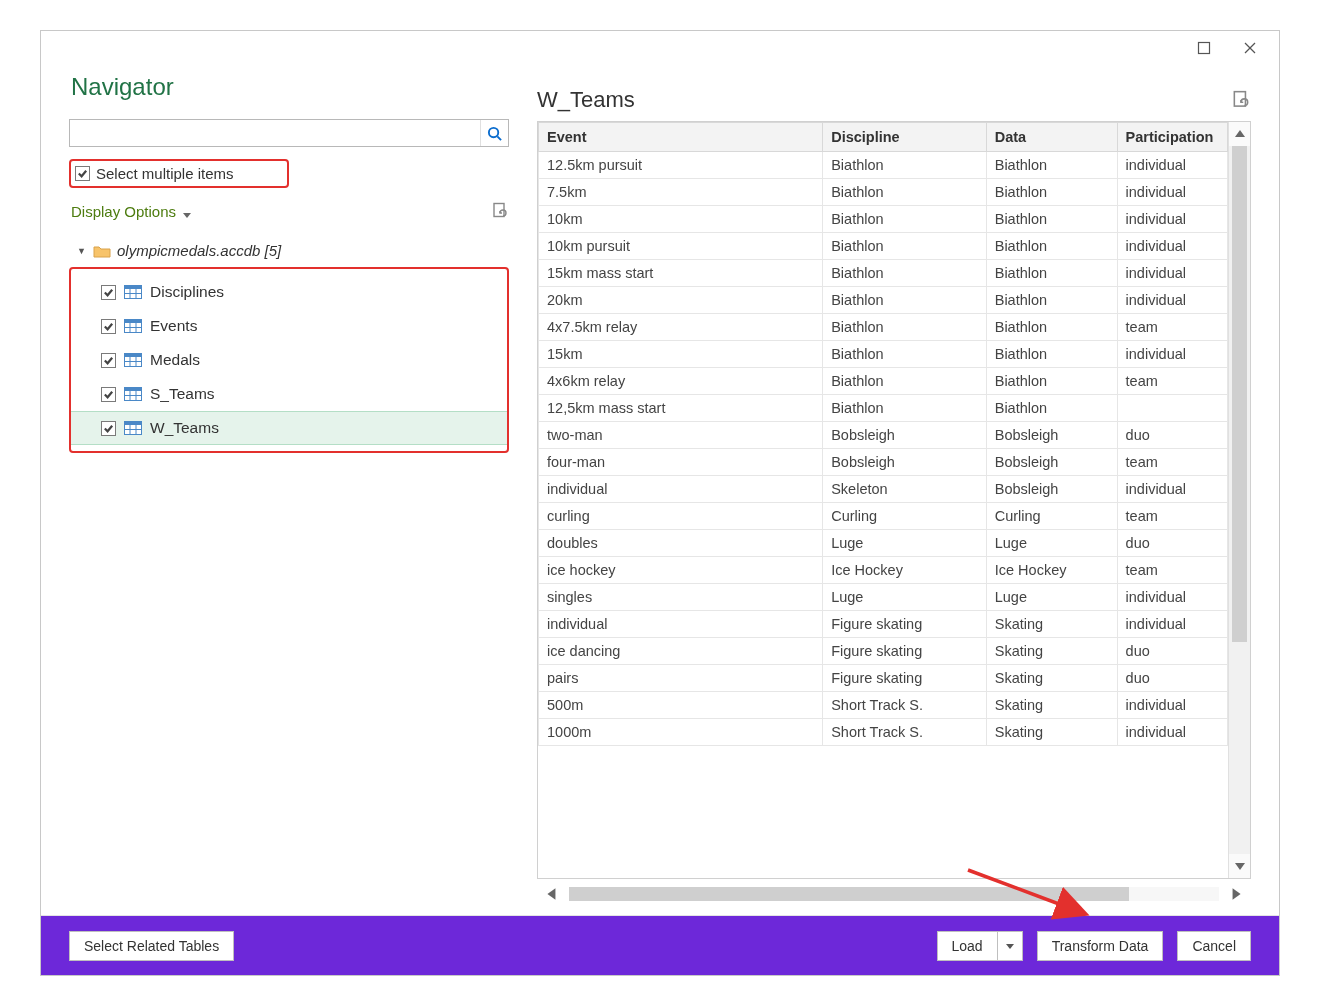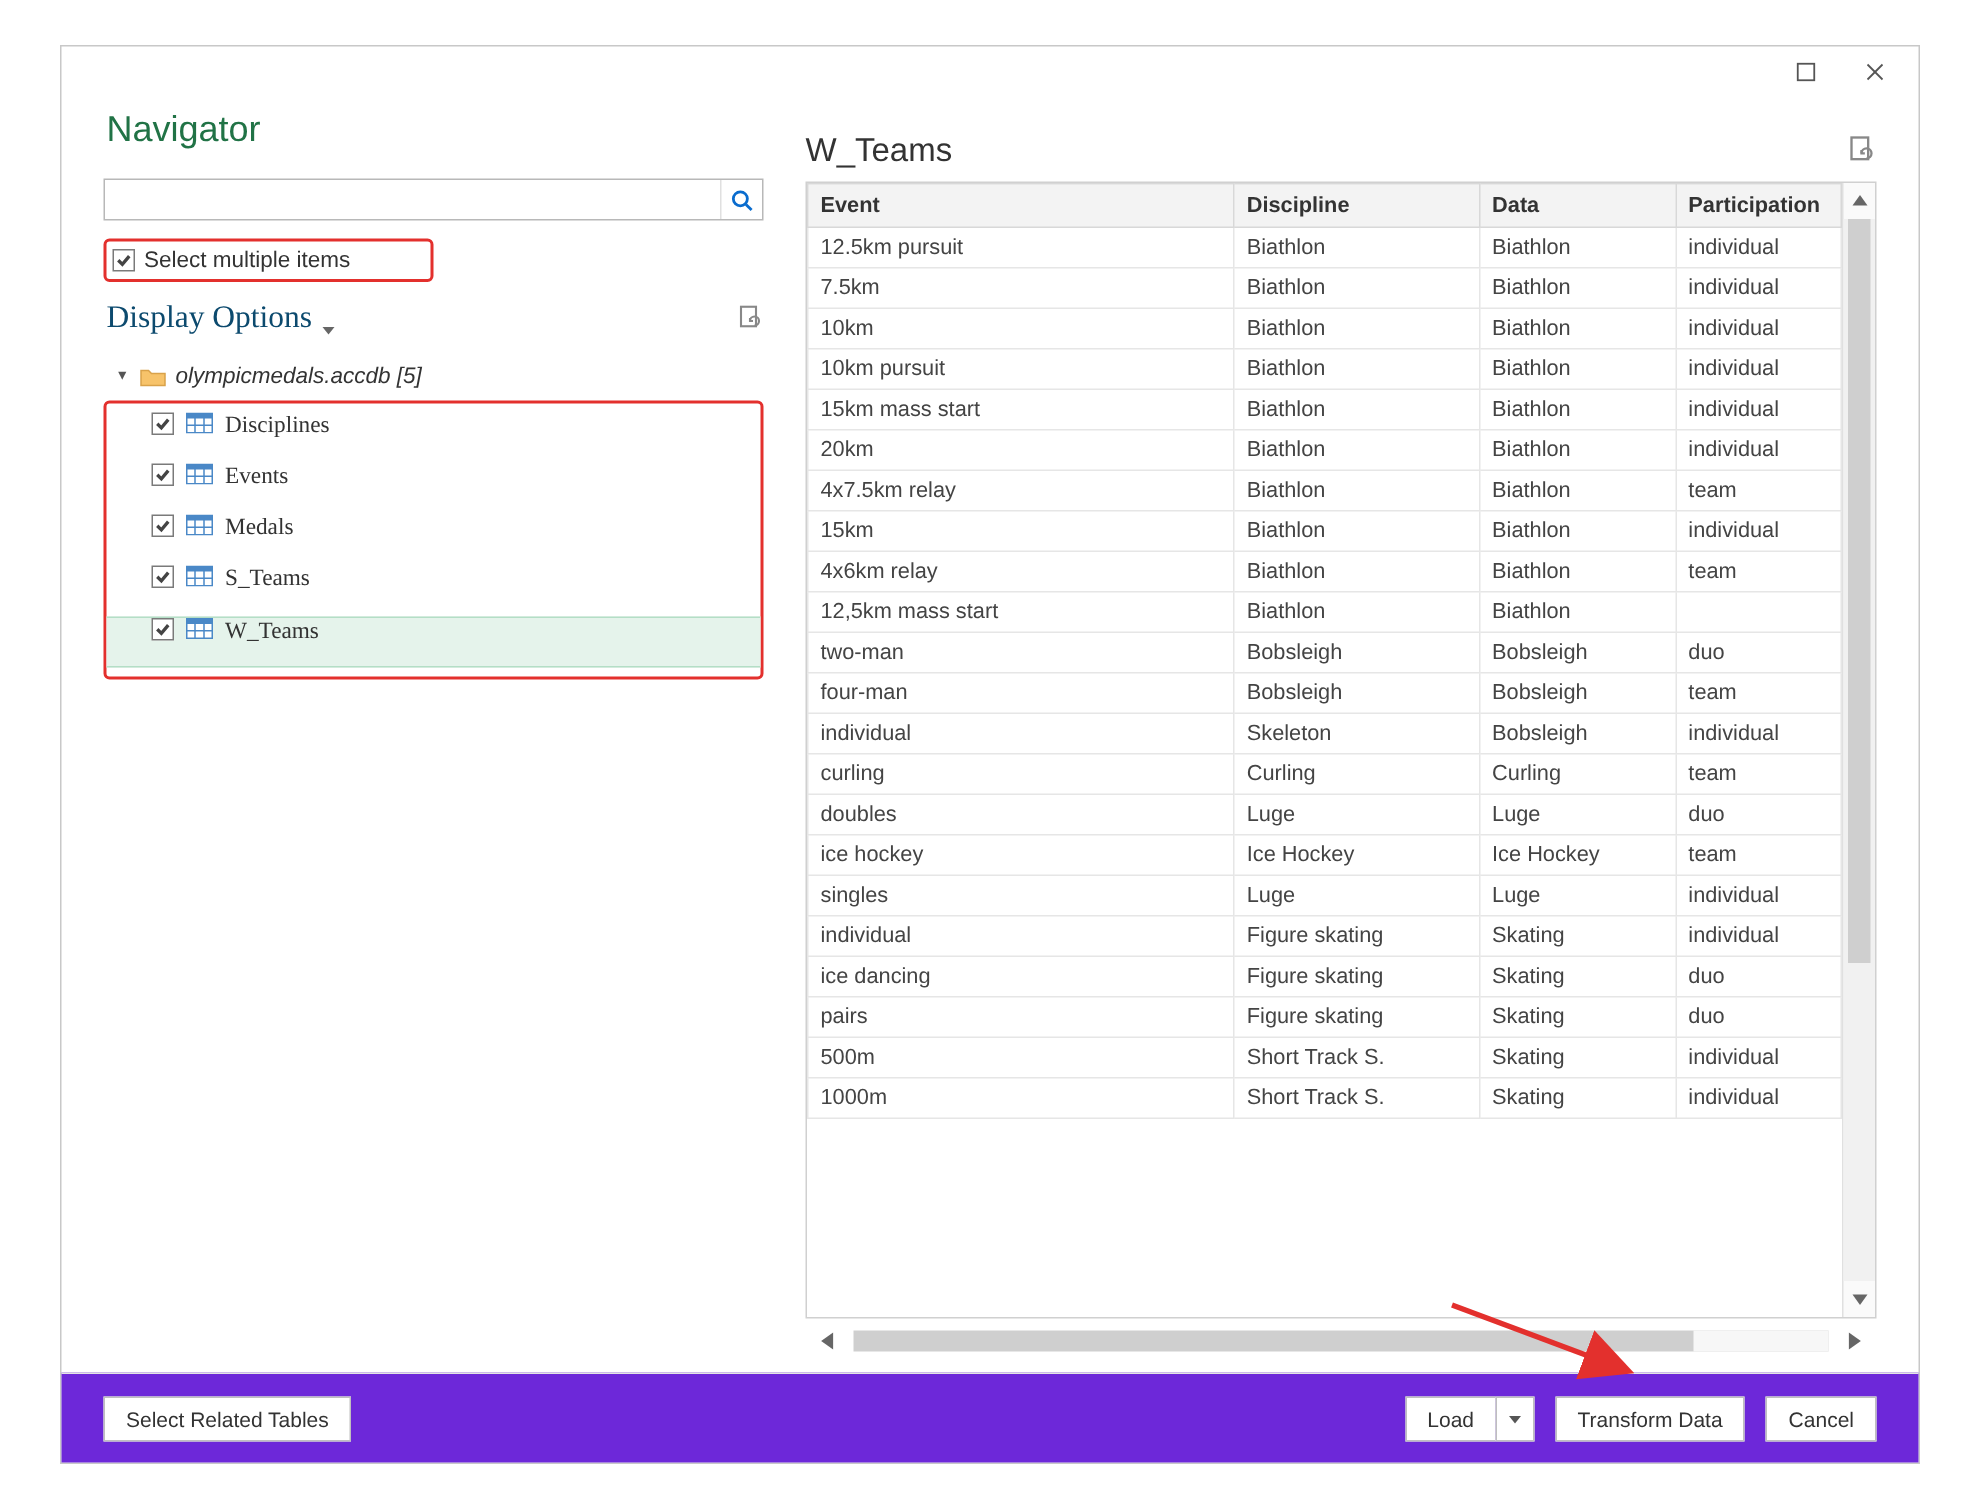--- a/index.html
+++ b/index.html
@@ -122,23 +122,22 @@
     justify-content: center;
     background: #fff;
   }
   .chk svg { width: 11px; height: 11px; stroke: #444; stroke-width: 2.4; fill: none; }
 
   .display-row {
     display: flex;
     align-items: center;
     justify-content: space-between;
     height: 34px;
-    font-size: 21px;
-    color: #0c4a6e;
-    font-family: Liberation Serif, serif;
+    font-size: 15px;
+    color: #4d7c0f;
   }
   .display-left { display: flex; align-items: center; gap: 6px; padding-left: 2px;}
   .caret-down { width: 10px; height: 10px; }
   .file-refresh-icon { width: 18px; height: 18px; }
   .file-refresh-icon svg { stroke: #888; fill: none; stroke-width: 1.4; }
 
   .tree {
     margin-top: 10px;
   }
   .tree-folder {
@@ -155,26 +154,25 @@
   .folder-icon svg { width: 18px; height: 14px; }
 
   .red-box {
     border: 2.5px solid #e3302d;
     border-radius: 4px;
     margin-top: 4px;
     padding: 6px 0 6px 0;
   }
   .tree-item {
     display: flex;
-    align-items: flex-start;
+    align-items: center;
     gap: 8px;
     height: 34px;
     padding-left: 30px;
     font-size: 15.5px;
-    font-family: Liberation Serif, serif;
   }
   .tree-item.selected {
     background: #e5f3eb;
     border-top: 1px solid #b4dec6;
     border-bottom: 1px solid #b4dec6;
   }
   .table-icon { width: 18px; height: 14px; }
   .table-icon svg { width: 18px; height: 14px; }
 
   

